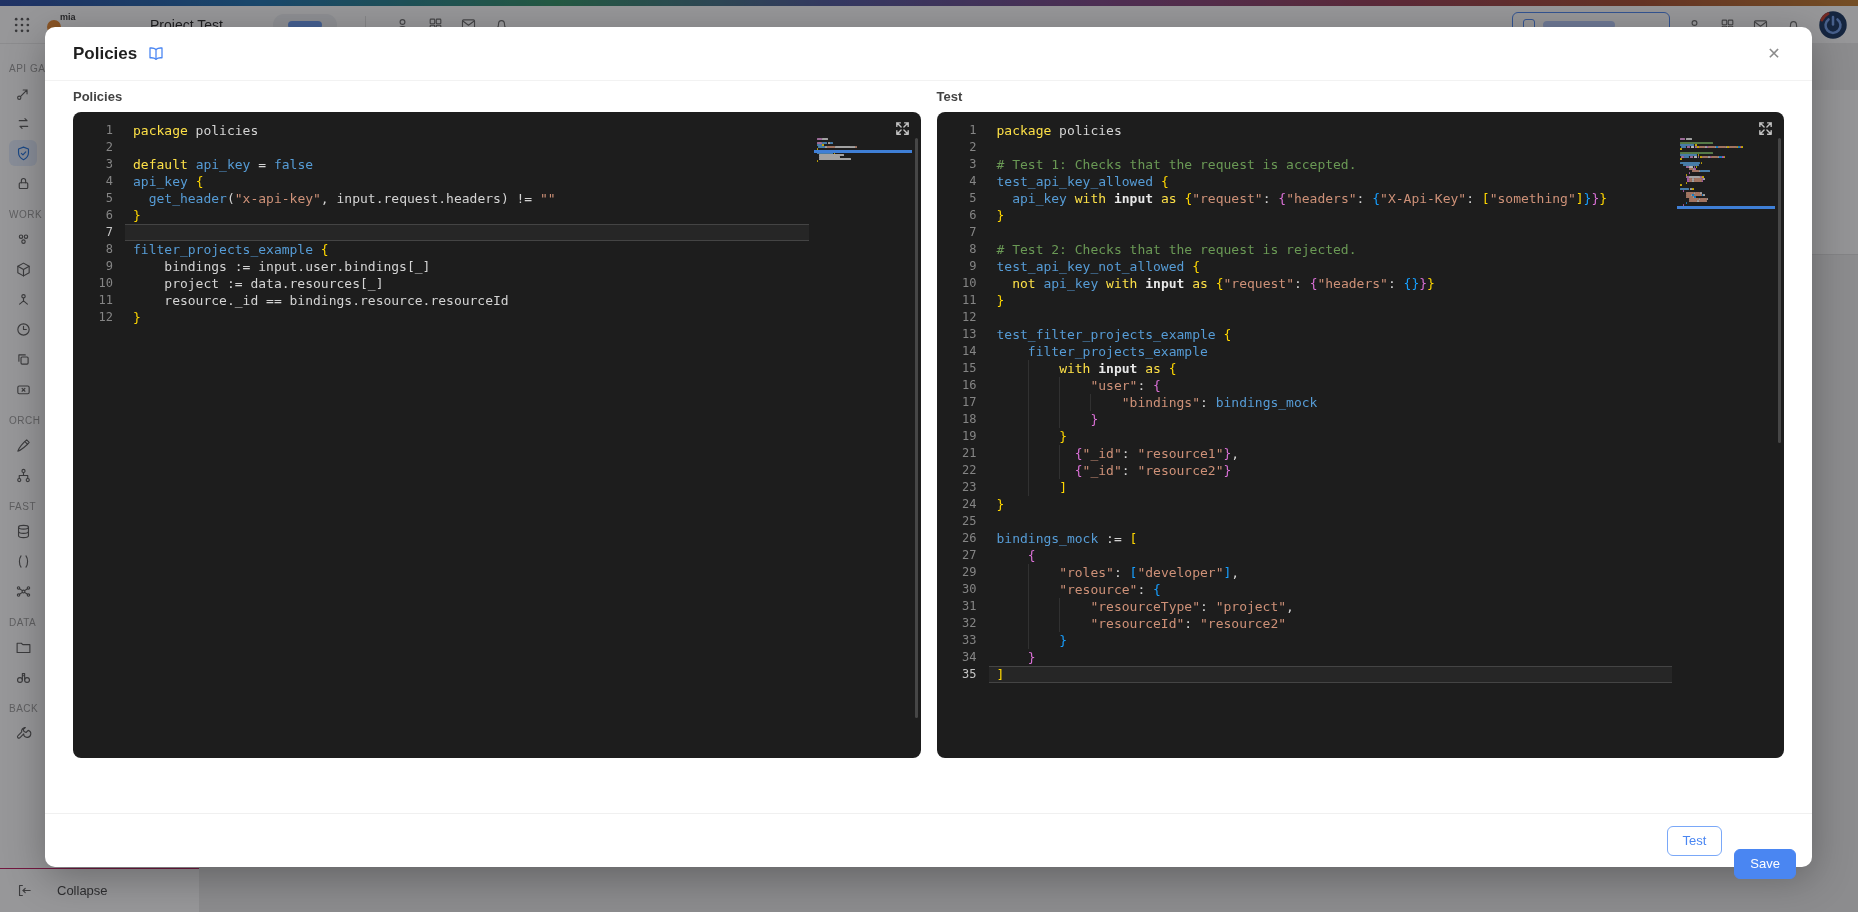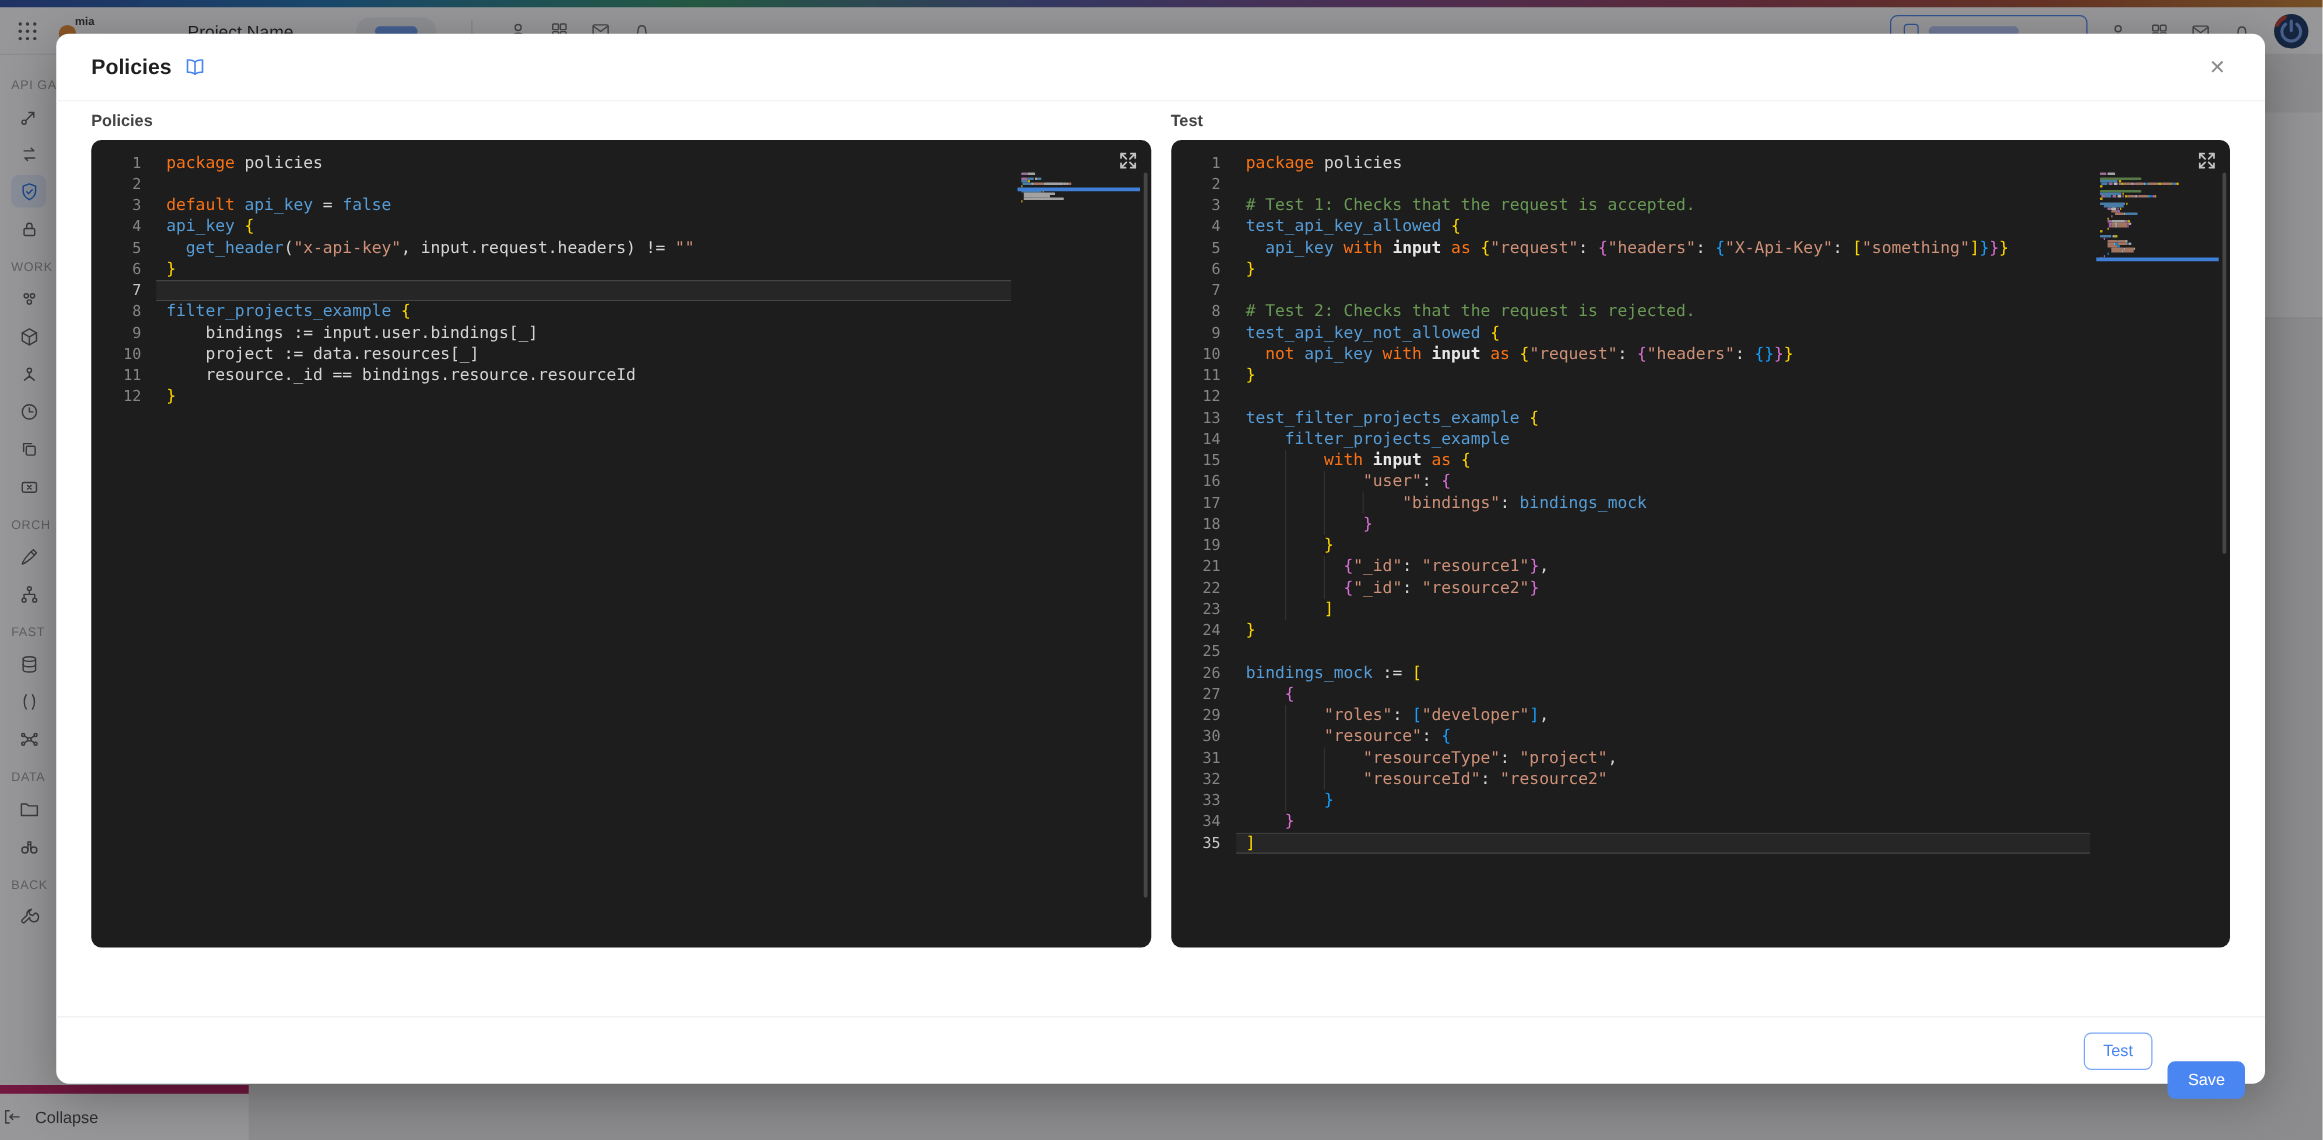--- a/index.html
+++ b/index.html
@@ -32,22 +32,22 @@
 
   .sidebar { position:absolute; left:0; top:44px; width:200px; bottom:0; background:#fff;
     border-right:1px solid #ececec; display:flex; flex-direction:column; padding-top:8px; }
   .sb-scroll { flex:1 1 auto; overflow:hidden; }
   .sb-section { height:26px; display:flex; align-items:flex-end; padding:0 0 4px 9px;
     font-size:10px; letter-spacing:.5px; color:#9a9a9a; white-space:nowrap; }
   .sb-item { height:30px; display:flex; align-items:center; padding-left:9px; }
   .sb-item .icon-box { width:28px; height:26px; display:flex; align-items:center;
     justify-content:center; border-radius:6px; }
   .sb-item.active .icon-box { background:#e3edfd; }
-  .sb-footer { flex:none; height:44px; border-top:7px solid #be185d; display:flex;
-    align-items:center; gap:10px; padding-left:1px; font-size:13px; color:#434343; }
+  .sb-footer { flex:none; height:44px; border-top:1px solid #be185d; display:flex;
+    align-items:center; gap:24px; padding-left:16px; font-size:13px; color:#434343; }
 
   .content-area { position:absolute; left:200px; top:44px; right:0; bottom:0; background:#ececec; }
   .content-card { position:absolute; left:0; right:0; top:46px; height:165px; background:#fafafa;
     border-bottom:1px solid #ddd; }
 
   
   .overlay { position:absolute; inset:0; background:rgba(25,25,28,.45); z-index:10; }
 
   
   .modal { position:absolute; left:45px; top:27px; width:1767px; height:840px; background:#fff;
@@ -69,21 +69,21 @@
   .code-area { padding-top:10px; }
   .line { position:relative; height:17px; line-height:17px; display:flex; white-space:pre; }
   .line .gutter { flex:none; width:40px; text-align:right; color:#858585; font-size:12px; }
   .line.active .gutter { color:#c6c6c6; }
   .line .code { padding-left:20px; position:relative; z-index:2; }
   .line.active::before { content:''; position:absolute; left:52px; right:112px; top:0; bottom:0;
     background:rgba(255,255,255,.045);
     box-shadow:inset 0 1px 0 rgba(255,255,255,.14), inset 0 -1px 0 rgba(255,255,255,.14); }
   .guide { position:absolute; top:0; bottom:0; width:1px; background:rgba(255,255,255,.09); z-index:1; }
 
-  .s-kw{color:#f97316} .s-name{color:#569CD6} .s-str{color:#CE9178} .s-com{color:#6A9955}
+  .s-kw{color:#fde047} .s-name{color:#569CD6} .s-str{color:#CE9178} .s-com{color:#6A9955}
   .s-txt{color:#D4D4D4} .s-wb{color:#E8E8E8;font-weight:bold}
   .s-b1{color:#FFD700} .s-b2{color:#DA70D6} .s-b3{color:#179FFF}
 
   .expand-btn { position:absolute; top:8px; right:10px; z-index:6; cursor:pointer; }
   .minimap { position:absolute; top:26px; right:12px; width:92px; z-index:5; }
   .mm-row { height:2px; display:flex; }
   .mm-seg { height:1.5px; margin-top:.25px; border-radius:.5px; }
   .mm-active { position:absolute; left:-3px; right:-3px; height:2.5px; background:#3f7fd6; }
   .vslider { position:absolute; right:3px; width:3px; border-radius:2px;
     background:rgba(160,160,160,.32); z-index:6; }
@@ -122,21 +122,21 @@
             <circle cx="19" cy="12" r="1.6"></circle>
           <circle cx="5" cy="19" r="1.6"></circle>
             <circle cx="12" cy="19" r="1.6"></circle>
             <circle cx="19" cy="19" r="1.6"></circle>
         </svg>
       </span>
       <span class="mia-logo">
         <span class="mia-dot"></span>
         <span class="mia-text">mia</span>
       </span>
-      <span class="project-name">Project Name</span>
+      <span class="project-name">Project Test</span>
       <span class="tb-pill">
           <span class="bar"></span>
         </span>
       <span class="tb-divider"></span>
       <span class="tb-icons" id="tb-mid-icons">
           <span>
             <svg class="ic" width="17" height="17" viewBox="0 0 24 24" fill="none" stroke="#6b6b6b" stroke-width="1.6" stroke-linecap="round" stroke-linejoin="round">
               <circle cx="12" cy="8.5" r="3.4"></circle>
               <path d="M5 19.5c1.4-3 4-4.5 7-4.5s5.6 1.5 7 4.5"></path>
             </svg>

